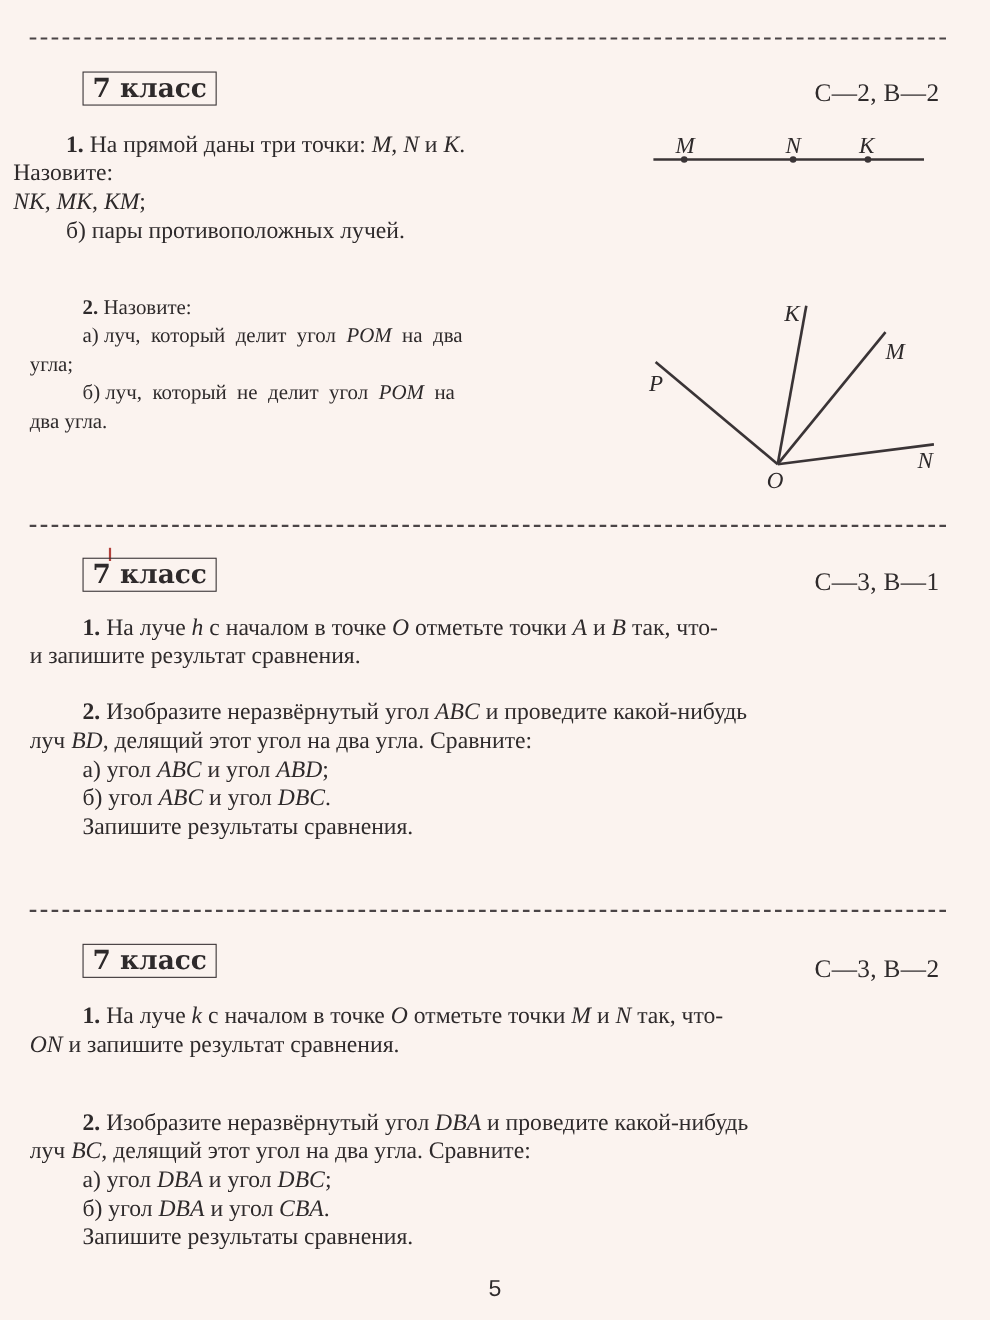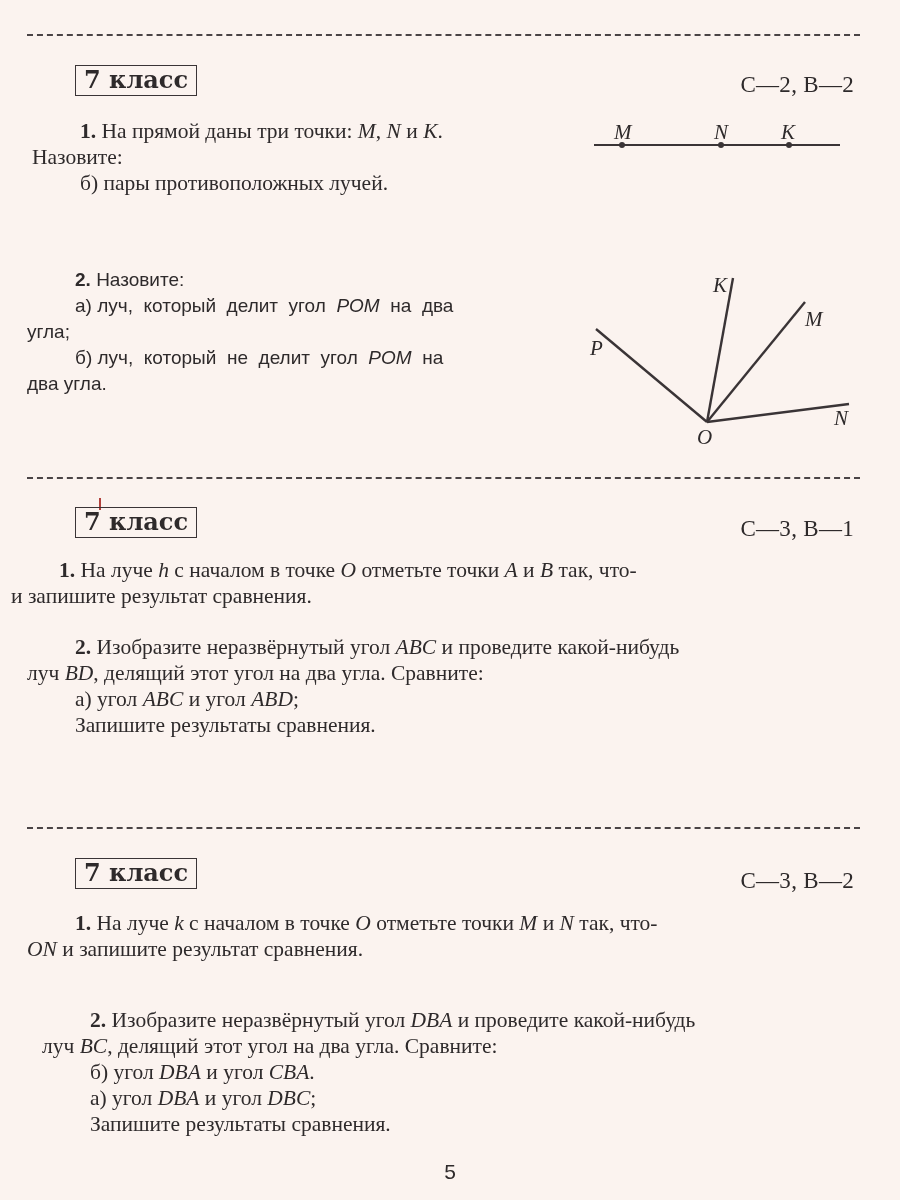--- a/index.html
+++ b/index.html
@@ -49,27 +49,28 @@
 </head>
 <body>
 
 <div class="dash" style="top:34px;"></div>
 <div class="dash" style="top:477px;"></div>
 <div class="dash" style="top:827px;"></div>
 
 <div class="cls-box" style="top:65px;">7 класс</div>
 <div class="code" style="top:72px;">С—2, В—2</div>
 
-<div class="para" style="left:32px; top:118px; width:540px;">
+<div class="para" style="left:12px; top:118px; width:540px;">
   <span class="ln ind"><span class="nb">1.</span> На прямой даны три точки: <i>M</i>, <i>N</i> и <i>K</i>.</span>
   <span class="ln">Назовите:</span>
+  <span class="ln"><i>NK</i>, <i>MK</i>, <i>KM</i>;</span>
   <span class="ln ind">б) пары противоположных лучей.</span>
 </div>
 
-<div class="para" style="left:27px; top:267px; width:540px; font-family:Liberation Sans, sans-serif; font-size:19px; line-height:26px;">
+<div class="para" style="left:27px; top:267px; width:540px; font-family:Liberation Serif, serif; font-size:19px; line-height:26px;">
   <span class="ln ind"><span class="nb">2.</span> Назовите:</span>
   <span class="ln ind">а) луч,&nbsp; который&nbsp; делит&nbsp; угол&nbsp; <i>POM</i>&nbsp; на&nbsp; два</span>
   <span class="ln">угла;</span>
   <span class="ln ind">б) луч,&nbsp; который&nbsp; не&nbsp; делит&nbsp; угол&nbsp; <i>POM</i>&nbsp; на</span>
   <span class="ln">два угла.</span>
 </div>
 
 <svg class="fig" width="900" height="480">
 
   <g>
@@ -93,41 +94,42 @@
   <text class="lbl" x="805" y="326">M</text>
   <text class="lbl" x="834" y="425">N</text>
   <text class="lbl" x="697" y="444">O</text>
 </svg>
 
 <div style="position:absolute; left:99px; top:498px; width:1.5px; height:12px; background:#b2413c;"></div>
 
 <div class="cls-box" style="top:507px;">7 класс</div>
 <div class="code" style="top:516px;">С—3, В—1</div>
 
-<div class="para" style="left:11px; top:557px; width:833px;">
+<div class="para" style="left:27px; top:557px; width:833px;">
   <span class="ln ind"><span class="nb">1.</span> На луче <i>h</i> с началом в точке <i>O</i> отметьте точки <i>A</i> и <i>B</i> так, что-</span>
   <span class="ln">и запишите результат сравнения.</span>
 </div>
 
 <div class="para" style="left:27px; top:634px; width:833px;">
   <span class="ln ind"><span class="nb">2.</span> Изобразите неразвёрнутый угол <i>ABC</i> и проведите какой-нибудь</span>
   <span class="ln">луч <i>BD</i>, делящий этот угол на два угла. Сравните:</span>
   <span class="ln ind">а) угол <i>ABC</i> и угол <i>ABD</i>;</span>
+  <span class="ln ind">б) угол <i>ABC</i> и угол <i>DBC</i>.</span>
   <span class="ln ind">Запишите результаты сравнения.</span>
 </div>
 
 <div class="cls-box" style="top:858px;">7 класс</div>
 <div class="code" style="top:868px;">С—3, В—2</div>
 
 <div class="para" style="left:27px; top:910px; width:833px;">
   <span class="ln ind"><span class="nb">1.</span> На луче <i>k</i> с началом в точке <i>O</i> отметьте точки <i>M</i> и <i>N</i> так, что-</span>
   <span class="ln"><i>ON</i> и запишите результат сравнения.</span>
 </div>
 
-<div class="para" style="left:42px; top:1007px; width:833px;">
+<div class="para" style="left:27px; top:1007px; width:833px;">
   <span class="ln ind"><span class="nb">2.</span> Изобразите неразвёрнутый угол <i>DBA</i> и проведите какой-нибудь</span>
   <span class="ln">луч <i>BC</i>, делящий этот угол на два угла. Сравните:</span>
+  <span class="ln ind">а) угол <i>DBA</i> и угол <i>DBC</i>;</span>
   <span class="ln ind">б) угол <i>DBA</i> и угол <i>CBA</i>.</span>
-  <span class="ln ind">а) угол <i>DBA</i> и угол <i>DBC</i>;</span>
   <span class="ln ind">Запишите результаты сравнения.</span>
 </div>
 
 <div class="page-num">5</div>
 
 </body></html>

